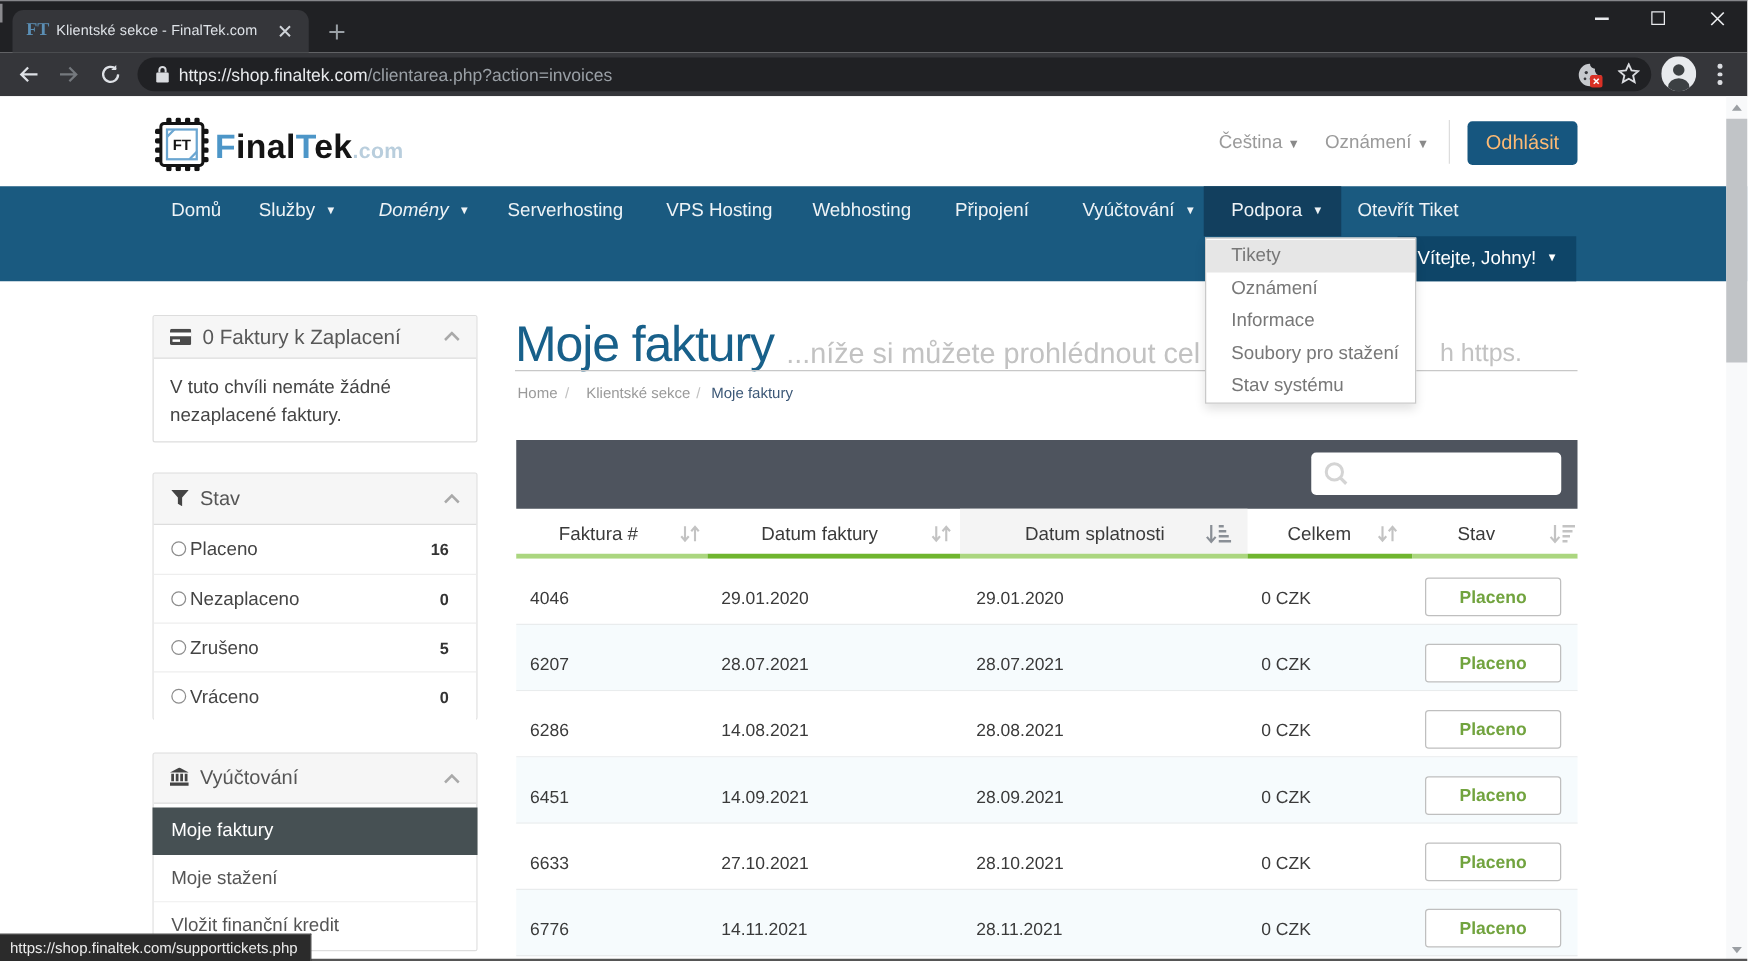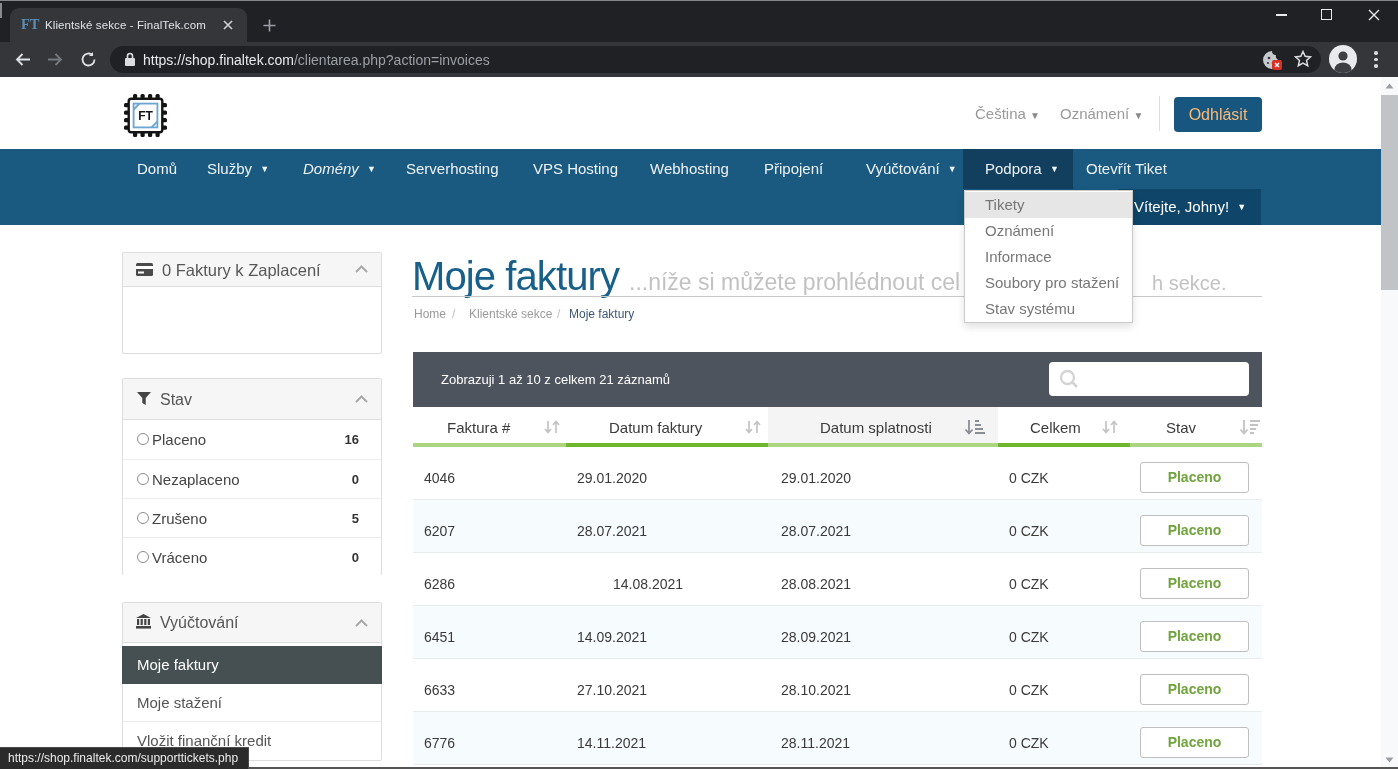--- a/index.html
+++ b/index.html
@@ -96,20 +96,21 @@
       <rect x="37" y="9" width="6" height="4.2" rx="1.5"></rect>
         <rect x="37" y="16.5" width="6" height="4.2" rx="1.5"></rect>
         <rect x="37" y="24" width="6" height="4.2" rx="1.5"></rect>
         <rect x="37" y="31.5" width="6" height="4.2" rx="1.5"></rect>
     </g>
     <rect x="4.7" y="4.7" width="33.6" height="33.6" rx="2.5" fill="#fff" stroke="#141414" stroke-width="2.4"></rect>
     <rect x="9.6" y="9.6" width="23.8" height="23.8" fill="none" stroke="#6ba6d1" stroke-width="1.8"></rect>
     <path d="M9.6 15.5 L15.5 9.6 M33.4 27.5 L27.5 33.4" stroke="#6ba6d1" stroke-width="1.8" fill="none"></path>
     <text x="21.5" y="26" text-anchor="middle" font-family="Liberation Sans" font-size="12" font-weight="bold" fill="#141414">FT</text>
   </svg>
+  <div class="abs" style="left:172px;top:27px;font-size:27px;line-height:27px;font-weight:bold;color:#141414;letter-spacing:.3px;"><span style="color:#4d96c8;">F</span>inal<span style="color:#4d96c8;">T</span>ek<span style="font-size:17px;color:#b9cedd;">.com</span></div>
 
   <div class="abs" style="left:975px;top:28px;font-size:15px;color:#9a9a9a;">Čeština <span style="font-size:10px;color:#8a8a8a;">▼</span></div>
   <div class="abs" style="left:1060px;top:28px;font-size:15px;color:#9a9a9a;">Oznámení <span style="font-size:10px;color:#8a8a8a;">▼</span></div>
   <div class="abs" style="left:1159px;top:19px;width:1px;height:35px;background:#ddd;"></div>
   <div class="abs" style="left:1174px;top:20px;width:88px;height:35px;background:#16567f;border-radius:4px;color:#fdba74;font-size:16px;text-align:center;line-height:35px;">Odhlásit</div>
 
   <div class="abs" style="left:0;top:72px;width:1398px;height:76px;background:#1a5a80;"></div>
   <div class="abs" style="left:963px;top:72px;width:110px;height:40px;background:#123f5e;"></div>
   <div class="abs nav" style="left:137px;top:72px;">Domů</div>
   <div class="abs nav" style="left:207px;top:72px;">Služby <span class="car">▼</span></div>
@@ -124,39 +125,40 @@
   <style>
     .nav { color:#eef3f6; font-size:15px; line-height:40px; }
     .car { font-size:9px; position:relative; top:-2px; margin-left:4px; }
   </style>
 
   <div class="abs" style="left:1118px;top:112px;width:143px;height:36px;background:#0e4568;"></div>
   <div class="abs" style="left:1134px;top:112px;color:#fff;font-size:15px;line-height:36px;">Vítejte, Johny! <span style="font-size:9px;position:relative;top:-2px;margin-left:4px;">▼</span></div>
 
   <div class="abs" style="left:412px;top:179px;font-size:40px;line-height:40px;color:#18608a;letter-spacing:-0.9px;" id="h1">Moje faktury</div>
   <div class="abs" style="left:629px;top:194px;font-size:23px;line-height:23px;color:#c2c2c2;" id="sub">...níže si můžete prohlédnout cel</div>
-  <div class="abs" style="left:1152px;top:196px;font-size:20px;line-height:20px;color:#c2c2c2;" id="sub2">h sekce.</div>
+  <div class="abs" style="left:1152px;top:196px;font-size:20px;line-height:20px;color:#c2c2c2;" id="sub2">h https.</div>
   <div class="abs" style="left:412px;top:219px;width:850px;height:1px;background:#c8c8c8;"></div>
   <div class="abs" style="left:414px;top:230px;font-size:12px;color:#9a9a9a;">Home</div>
   <div class="abs" style="left:452px;top:230px;font-size:12px;color:#c0c0c0;">/</div>
   <div class="abs" style="left:469px;top:230px;font-size:12px;color:#9a9a9a;text-align:right;">Klientské sekce</div>
   <div class="abs" style="left:557px;top:230px;font-size:12px;color:#c0c0c0;">/</div>
   <div class="abs" style="left:569px;top:230px;font-size:12px;color:#3c5877;">Moje faktury</div>
 
   <div class="abs" style="left:122px;top:175px;width:260px;height:102px;border:1px solid #ddd;border-radius:2px;background:#fff;"></div>
   <div class="abs" style="left:123px;top:176px;width:258px;height:34px;background:#f6f6f6;border-bottom:1px solid #ddd;"></div>
   <svg class="abs" style="left:136px;top:186px;" width="17" height="13" viewBox="0 0 17 13">
       <rect x="0" y="0" width="17" height="13" rx="1.5" fill="#4a4a4a"></rect>
       <rect x="0" y="3" width="17" height="3" fill="#fff"></rect>
       <rect x="2" y="8.5" width="6" height="2" fill="#fff"></rect>
     </svg>
   <div class="abs" style="left:162px;top:176px;font-size:16.5px;color:#585858;line-height:34px;">0 Faktury k Zaplacení</div>
   <svg class="abs" style="left:355px;top:188px;" width="13" height="8" viewBox="0 0 13 8">
       <path d="M1 7 L6.5 1.5 L12 7" stroke="#a9a9a9" stroke-width="2" fill="none"></path>
     </svg>
+  <div class="abs" style="left:136px;top:222px;font-size:15px;color:#444;line-height:22.5px;">V tuto chvíli nemáte žádné<br>nezaplacené faktury.</div>
 
   <div class="abs" style="left:122px;top:301px;width:260px;height:198px;border:1px solid #ddd;border-radius:2px;background:#fff;"></div>
   <div class="abs" style="left:123px;top:302px;width:258px;height:41px;background:#f6f6f6;border-bottom:1px solid #ddd;"></div>
   <svg class="abs" style="left:137px;top:315px;" width="14" height="13" viewBox="0 0 14 13">
       <path d="M0 0 H14 L8.7 6 V13 L5.3 11 V6 Z" fill="#444"></path>
     </svg>
   <div class="abs" style="left:160px;top:302px;font-size:16px;color:#555;line-height:41px;">Stav</div>
   <svg class="abs" style="left:355px;top:318px;" width="13" height="8" viewBox="0 0 13 8">
       <path d="M1 7 L6.5 1.5 L12 7" stroke="#a9a9a9" stroke-width="2" fill="none"></path>
     </svg>
@@ -199,21 +201,20 @@
     </svg>
   <div class="abs" style="left:160px;top:526px;font-size:16px;color:#555;line-height:40px;">Vyúčtování</div>
   <svg class="abs" style="left:355px;top:542px;" width="13" height="8" viewBox="0 0 13 8">
       <path d="M1 7 L6.5 1.5 L12 7" stroke="#a9a9a9" stroke-width="2" fill="none"></path>
     </svg>
   <div class="abs" style="left:122px;top:569px;width:260px;height:38px;background:#465053;color:#fff;font-size:15px;line-height:38px;padding-left:15px;">Moje faktury</div>
   <div class="abs" style="left:123px;top:607px;width:258px;height:38px;background:#fff;color:#555;font-size:15px;line-height:38px;padding-left:14px;border-bottom:1px solid #eee;">Moje stažení</div>
   <div class="abs" style="left:123px;top:645px;width:258px;height:38px;background:#fff;color:#555;font-size:15px;line-height:38px;padding-left:14px;">Vložit finanční kredit</div>
 
   <div class="abs" style="left:413px;top:275px;width:849px;height:55px;background:#4e545e;"></div>
-  <div class="abs" style="left:441px;top:275px;font-size:13px;color:#fff;line-height:55px;">Zobrazuji 1 až 10 z celkem 21 záznamů</div>
   <div class="abs" style="left:1049px;top:285px;width:200px;height:34px;background:#fff;border-radius:4px;"></div>
   <svg class="abs" style="left:1059px;top:292px;" width="20" height="20" viewBox="0 0 20 20">
       <circle cx="8.5" cy="8.5" r="6.5" fill="none" stroke="#d4d4d4" stroke-width="2.4"></circle>
       <path d="M13.5 13.5 L18 18" stroke="#d4d4d4" stroke-width="2.6"></path>
     </svg>
 
   <div class="abs" style="left:768px;top:330px;width:230px;height:36px;background:#f4f4f4;"></div>
   <div class="abs th" style="left:447px;top:330px;">Faktura #</div>
   <div class="abs th" style="left:609px;top:330px;">Datum faktury</div>
   <div class="abs th" style="left:820px;top:330px;">Datum splatnosti</div>
@@ -288,21 +289,21 @@
   </div>
   <div class="abs" style="left:413px;top:500px;width:849px;height:53px;background:#f6fbfd;border-bottom:1px solid #e9eced;">
     <span class="abs cell" style="left:11px;">6207</span>
     <span class="abs cell" style="left:164px;">28.07.2021</span>
     <span class="abs cell" style="left:368px;">28.07.2021</span>
     <span class="abs cell" style="left:596px;">0 CZK</span>
     <span class="abs" style="left:727px;top:15px;width:109px;height:31px;border:1px solid #bfbfbf;border-radius:3px;background:#fff;color:#71a33e;font-weight:bold;font-size:14px;text-align:center;line-height:29px;">Placeno</span>
   </div>
   <div class="abs" style="left:413px;top:553px;width:849px;height:53px;background:#fff;border-bottom:1px solid #e9eced;">
     <span class="abs cell" style="left:11px;">6286</span>
-    <span class="abs cell" style="left:164px;margin-left:36px;">14.08.2021</span>
+    <span class="abs cell" style="left:164px;">14.08.2021</span>
     <span class="abs cell" style="left:368px;">28.08.2021</span>
     <span class="abs cell" style="left:596px;">0 CZK</span>
     <span class="abs" style="left:727px;top:15px;width:109px;height:31px;border:1px solid #bfbfbf;border-radius:3px;background:#fff;color:#71a33e;font-weight:bold;font-size:14px;text-align:center;line-height:29px;">Placeno</span>
   </div>
   <div class="abs" style="left:413px;top:606px;width:849px;height:53px;background:#f6fbfd;border-bottom:1px solid #e9eced;">
     <span class="abs cell" style="left:11px;">6451</span>
     <span class="abs cell" style="left:164px;">14.09.2021</span>
     <span class="abs cell" style="left:368px;">28.09.2021</span>
     <span class="abs cell" style="left:596px;">0 CZK</span>
     <span class="abs" style="left:727px;top:15px;width:109px;height:31px;border:1px solid #bfbfbf;border-radius:3px;background:#fff;color:#71a33e;font-weight:bold;font-size:14px;text-align:center;line-height:29px;">Placeno</span>

